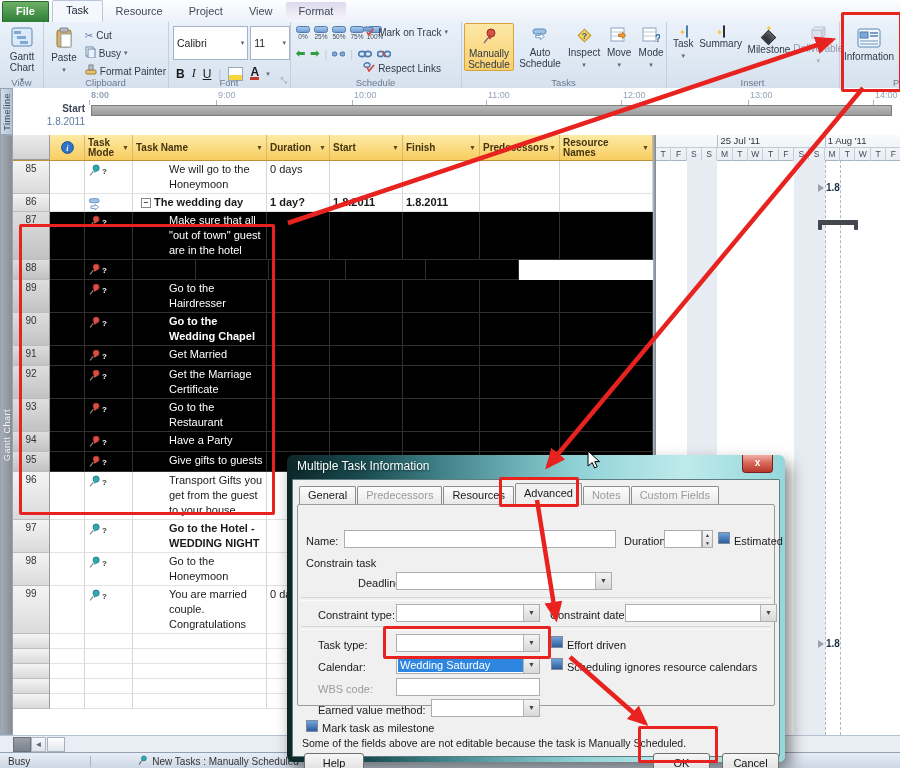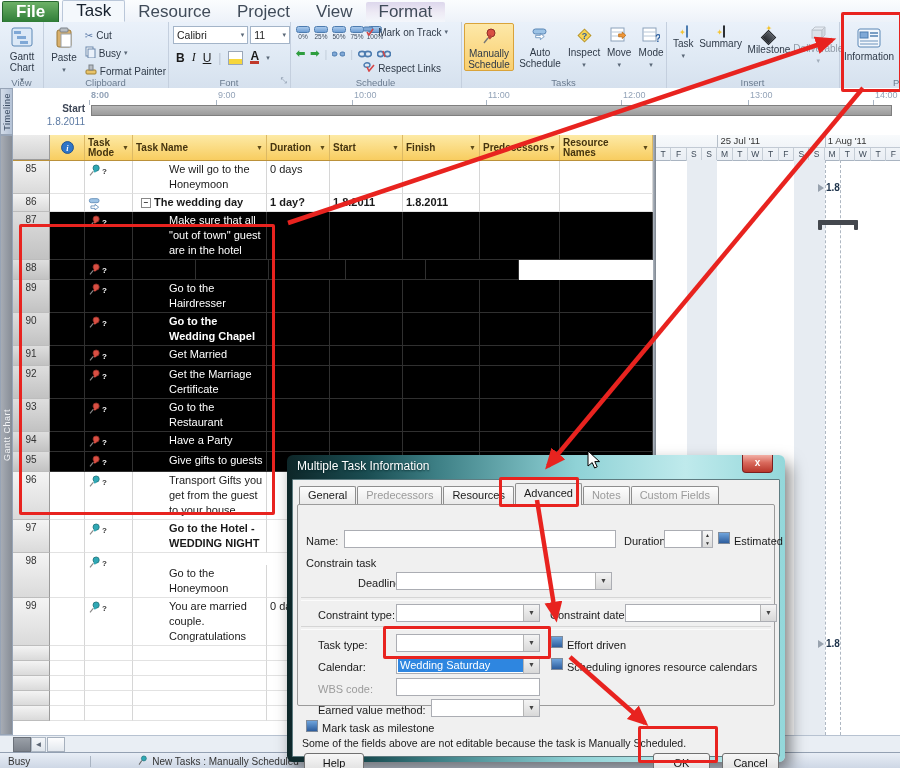--- a/index.html
+++ b/index.html
@@ -3,39 +3,39 @@
 <meta charset="utf-8">
 <style>
   html,body{margin:0;padding:0;background:#fff;}
   .screen{position:relative;width:900px;height:768px;overflow:hidden;background:#fff;
           font-family:"Liberation Sans",sans-serif;font-size:11px;color:#1a1a1a;}
 
   
   .tabbar{position:absolute;left:0;top:0;right:0;height:22px;
           background:linear-gradient(#fbfdfe,#edf2f9);border-bottom:1px solid #c9d4e3;
           display:flex;align-items:flex-end;padding-left:2px;}
-  .tab{height:20px;line-height:19px;padding:0 13px;font-size:17px;color:#404b59;cursor:default;}
+  .tab{height:20px;line-height:19px;padding:0 13px;font-size:11px;color:#404b59;cursor:default;}
   .tab.file{background:linear-gradient(#6db167,#2f7d37);color:#fff;font-weight:bold;
             border:1px solid #27662e;border-bottom:none;border-radius:2px 2px 0 0;margin-right:3px;}
   .tab.active{background:#f4f8fc;border:1px solid #bac7d9;border-bottom:1px solid #f4f8fc;
               border-radius:2px 2px 0 0;color:#17212e;}
   .tab.ctx{background:linear-gradient(#ddd7ec,#eeebf5 55%,#f3f6fb);border-radius:2px 2px 0 0;}
 
   
   .ribbon{position:absolute;left:0;top:22px;right:0;height:66px;
           background:linear-gradient(#eaf1fa,#dfe9f4 55%,#d6e1ee);border-bottom:1px solid #b0bfd4;}
   .grp{position:absolute;top:0;bottom:0;border-right:1px solid #c4cfde;}
   .glabel{position:absolute;bottom:0;left:0;right:0;text-align:center;font-size:9.5px;color:#6a7b8f;}
   .bigbtn{display:inline-flex;flex-direction:column;align-items:center;justify-content:flex-start;
           gap:1px;padding:3px 2px 0 2px;font-size:10px;color:#2f3a48;text-align:center;line-height:11px;}
   .smbtn{display:flex;align-items:center;gap:3px;font-size:10px;color:#2f3a48;height:16px;white-space:nowrap;}
   .dd{font-size:7px;color:#5a6878;}
   .hl{background:linear-gradient(#fde8a8,#f9cf6f);border:1px solid #d9a33a;border-radius:2px;}
   .combo{background:#fff;border:1px solid #a3b4c8;height:16px;display:flex;align-items:center;
-         font-size:10.5px;padding:0 3px;gap:5px;color:#222;}
+         font-size:10.5px;padding:8px 3px;gap:5px;color:#222;}
   .pctbtn{display:flex;flex-direction:column;align-items:center;width:16px;font-size:6.5px;color:#3c4a5c;line-height:6px;gap:1px;}
   .bar-blue{width:12px;height:5px;border-radius:2.5px;background:linear-gradient(#a9c9ec,#6f9fd4);border:1px solid #4d7cb0;}
   .bar-dark{width:12px;height:5px;border-radius:2.5px;background:linear-gradient(#6a6f76,#3c4147);border:1px solid #2b2f34;}
   .dmnd{width:9px;height:9px;transform:rotate(45deg);background:linear-gradient(#585d64,#26292e);border:1px solid #1c1f23;}
   .sprk{color:#f4c430;font-size:8px;line-height:6px;}
 
   
   .vstrip{position:absolute;left:0;width:13px;border:1px solid #97a4b6;box-sizing:border-box;
           display:flex;align-items:center;justify-content:center;}
   .vstrip span{transform:rotate(180deg);writing-mode:vertical-rl;font-size:9px;letter-spacing:.5px;}
@@ -717,21 +717,21 @@
         <div class="cell" style="width: 48px;">
           <span class="modew">
             <svg width="13" height="13" viewBox="0 0 16 16">
               <circle cx="10" cy="5" r="3.8" fill="#2fa8b5" stroke="#1d7078"></circle>
               <rect x="7.4" y="7" width="2.6" height="3.4" fill="#2fa8b5" transform="rotate(40 8.7 8.7)"></rect>
               <line x1="6.5" y1="9" x2="2.5" y2="14" stroke="#888" stroke-width="1.4"></line>
             </svg>
             <span class="qm" style="color:#333">?</span>
           </span>
         </div>
-        <div class="cell" style="width: 134px; padding-left: 36px; margin-top: 12px;">Go to the Honeymoon</div>
+        <div class="cell" style="width: 134px; padding-left: 36px;">Go to the Honeymoon</div>
         <div class="cell" style="width: 63px;"></div>
         <div class="cell" style="width: 73px;"></div>
         <div class="cell" style="width: 77px;"></div>
         <div class="cell" style="width: 80px;"></div>
         <div class="cell" style="width: 93px;"></div>
       </div>
       <div class="row">
         <div class="rownum" style="width: 37px;">99</div>
         <div class="cell" style="width: 35px;"></div>
         <div class="cell" style="width: 48px;">

